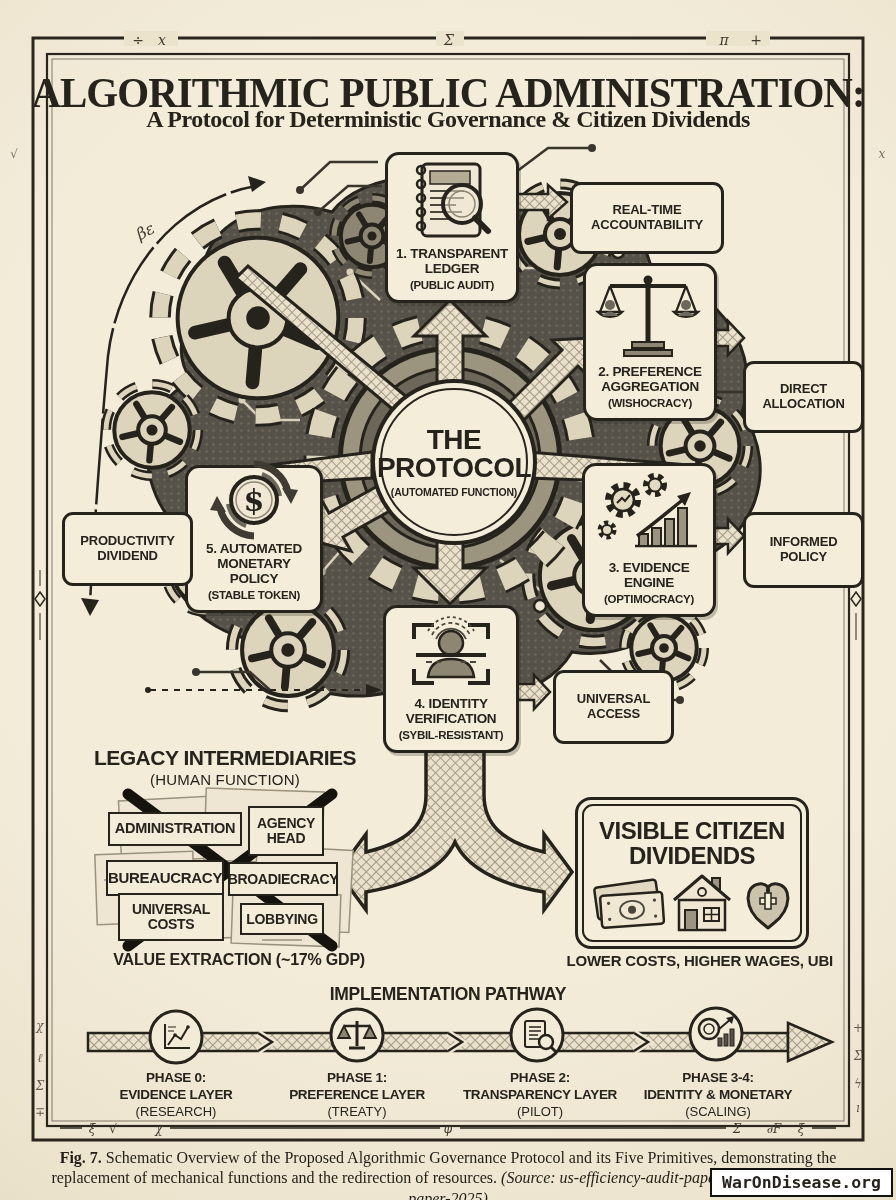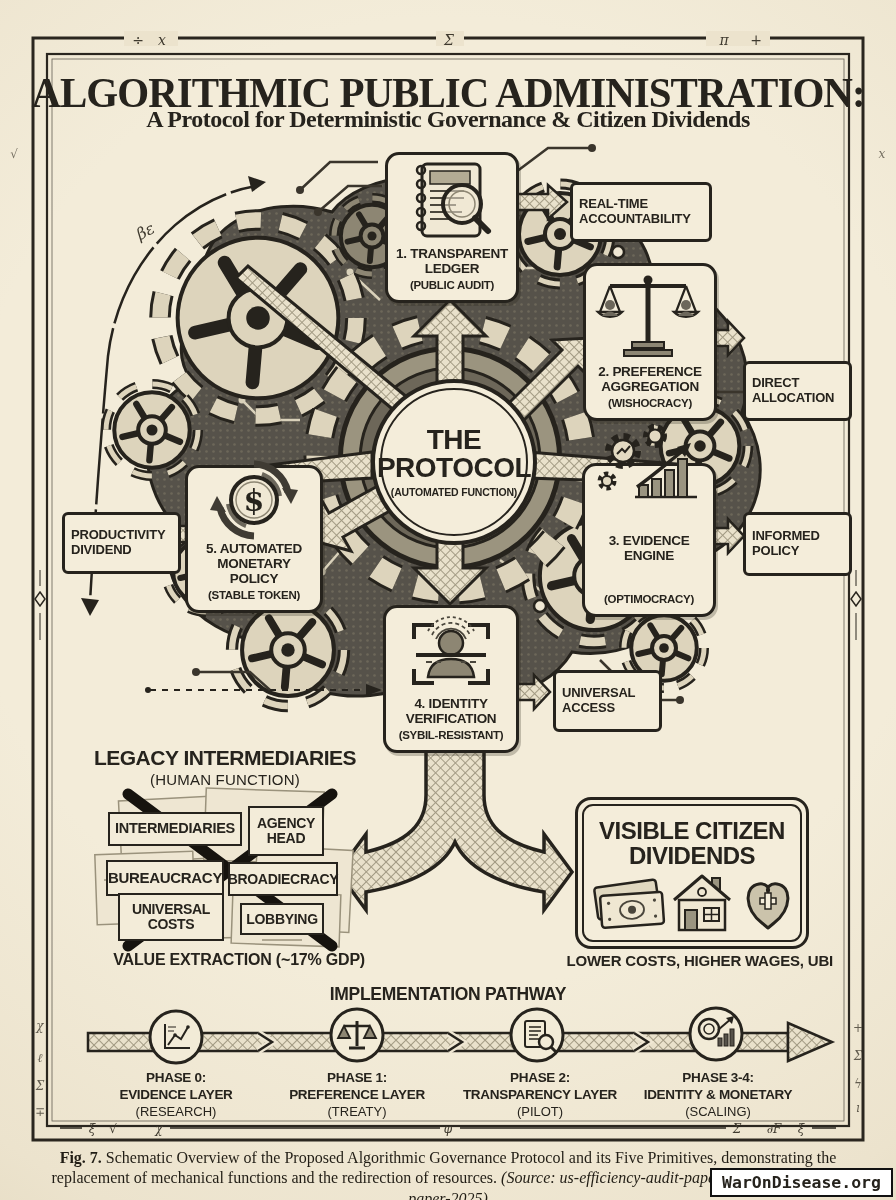--- a/index.html
+++ b/index.html
@@ -14,23 +14,23 @@
   .subtitle{left:0;right:0;top:106px;text-align:center;font-family:"Liberation Serif",serif;
             font-weight:bold;font-size:24px;letter-spacing:-0.5px;}
   
   .pbox{background:#f4edda;border:3.5px solid #26231d;border-radius:14px;
         box-shadow:2px 3px 0 rgba(40,35,25,.25);display:flex;flex-direction:column;
         align-items:center;justify-content:flex-end;text-align:center;z-index:5;}
   .pbox .icon{flex:1;display:flex;align-items:center;justify-content:center;width:100%;}
   .plabel{font-weight:bold;font-size:13.5px;line-height:1.1;letter-spacing:-0.3px;padding:0 4px;}
   .psub{font-weight:bold;font-size:11.5px;letter-spacing:-0.3px;padding:2px 2px 9px;}
   
-  .obox{background:#f4edda;border:3px solid #26231d;border-radius:6px;display:flex;
-        align-items:center;justify-content:center;text-align:left;font-weight:bold;
-        font-size:13px;line-height:1.12;letter-spacing:-0.2px;z-index:5;padding:6px;}
+  .obox{background:#f4edda;border:3px solid #26231d;border-radius:11px;display:flex;
+        align-items:center;justify-content:center;text-align:center;font-weight:bold;
+        font-size:13px;line-height:1.12;letter-spacing:-0.2px;z-index:5;padding:12px;}
   
   .hub{left:371px;top:379px;width:158px;height:158px;border-radius:50%;background:#f4edda;
        border:4px solid #26231d;display:flex;flex-direction:column;align-items:center;
        justify-content:center;text-align:center;z-index:6;}
   .hub:before{content:"";position:absolute;inset:5px;border:2.5px solid #26231d;border-radius:50%;}
   .hub .t{font-weight:bold;font-size:28px;line-height:1.0;letter-spacing:-0.5px;}
   .hub .s{font-weight:bold;font-size:10.5px;margin-top:4px;letter-spacing:-0.2px;}
   
   .sect-h{text-align:center;z-index:5;}
   .sect-h .big{font-weight:bold;font-size:21px;letter-spacing:-0.5px;}
@@ -422,21 +422,21 @@
           <path d="M86 44 Q94 35 102 44 Z" fill="#6c675b"></path>
         <rect x="40" y="70" width="32" height="6" fill="#8d8673" stroke="#26231d" stroke-width="2"></rect>
         <rect x="32" y="78" width="48" height="6" fill="#8d8673" stroke="#26231d" stroke-width="2"></rect>
       </svg>
     </div>
     <div class="plabel">2. PREFERENCE AGGREGATION</div>
     <div class="psub">(WISHOCRACY)</div>
   </div>
   <div class="abs obox" style="left:743px;top:317px;width:91px;height:42px;margin-top:44px;">DIRECT ALLOCATION</div>
 
-  <div class="abs pbox" style="left:582px;top:463px;width:128px;height:148px;gap:27px;">
+  <div class="abs pbox" style="left:582px;top:463px;width:128px;height:148px;">
     <div class="icon">
       <svg width="116" height="84" viewBox="0 0 116 84">
         <g fill="none" stroke="#26231d">
           <circle cx="32" cy="28" r="14" stroke-width="8" stroke-dasharray="6 5"></circle>
           <circle cx="32" cy="28" r="11" fill="#e3dac2" stroke-width="2.5"></circle>
           <polyline points="26,31 31,26 34,29 39,23" stroke-width="2"></polyline>
           <circle cx="64" cy="13" r="9" stroke-width="6" stroke-dasharray="5 4"></circle>
           <circle cx="64" cy="13" r="6.5" fill="#e3dac2" stroke-width="2"></circle>
           <circle cx="16" cy="58" r="7" stroke-width="5" stroke-dasharray="4 3.5"></circle>
           <circle cx="16" cy="58" r="5" fill="#e3dac2" stroke-width="2"></circle>
@@ -498,21 +498,21 @@
     </div>
     <div class="plabel">5. AUTOMATED MONETARY POLICY</div>
     <div class="psub">(STABLE TOKEN)</div>
   </div>
   <div class="abs obox" style="left:62px;top:512px;width:101px;height:44px;">PRODUCTIVITY DIVIDEND</div>
 
   <div class="abs sect-h" style="left:85px;top:746px;width:280px;">
     <div class="big">LEGACY INTERMEDIARIES</div>
     <div class="small">(HUMAN FUNCTION)</div>
   </div>
-  <div class="abs lbox" style="left:108px;top:812px;width:130px;height:30px;font-size:14.5px;">INTERMEDIARIES</div>
+  <div class="abs lbox" style="left:108px;top:812px;width:130px;height:30px;font-size:14.5px;">ADMINISTRATION</div>
   <div class="abs lbox" style="left:248px;top:806px;width:72px;height:46px;">AGENCY HEAD</div>
   <div class="abs lbox" style="left:106px;top:860px;width:114px;height:32px;font-size:15px;">BUREAUCRACY</div>
   <div class="abs lbox" style="left:228px;top:862px;width:106px;height:30px;">BROADIECRACY</div>
   <div class="abs lbox" style="left:118px;top:893px;width:102px;height:44px;">UNIVERSAL COSTS</div>
   <div class="abs lbox" style="left:240px;top:903px;width:80px;height:28px;">LOBBYING</div>
   <div class="abs footer-line" style="left:85px;top:951px;width:280px;font-size:16px;">VALUE EXTRACTION (~17% GDP)</div>
 
   <div class="abs bbox">
     <div class="inner">
       <div class="bt" style="width:190px;">VISIBLE CITIZEN DIVIDENDS</div>

